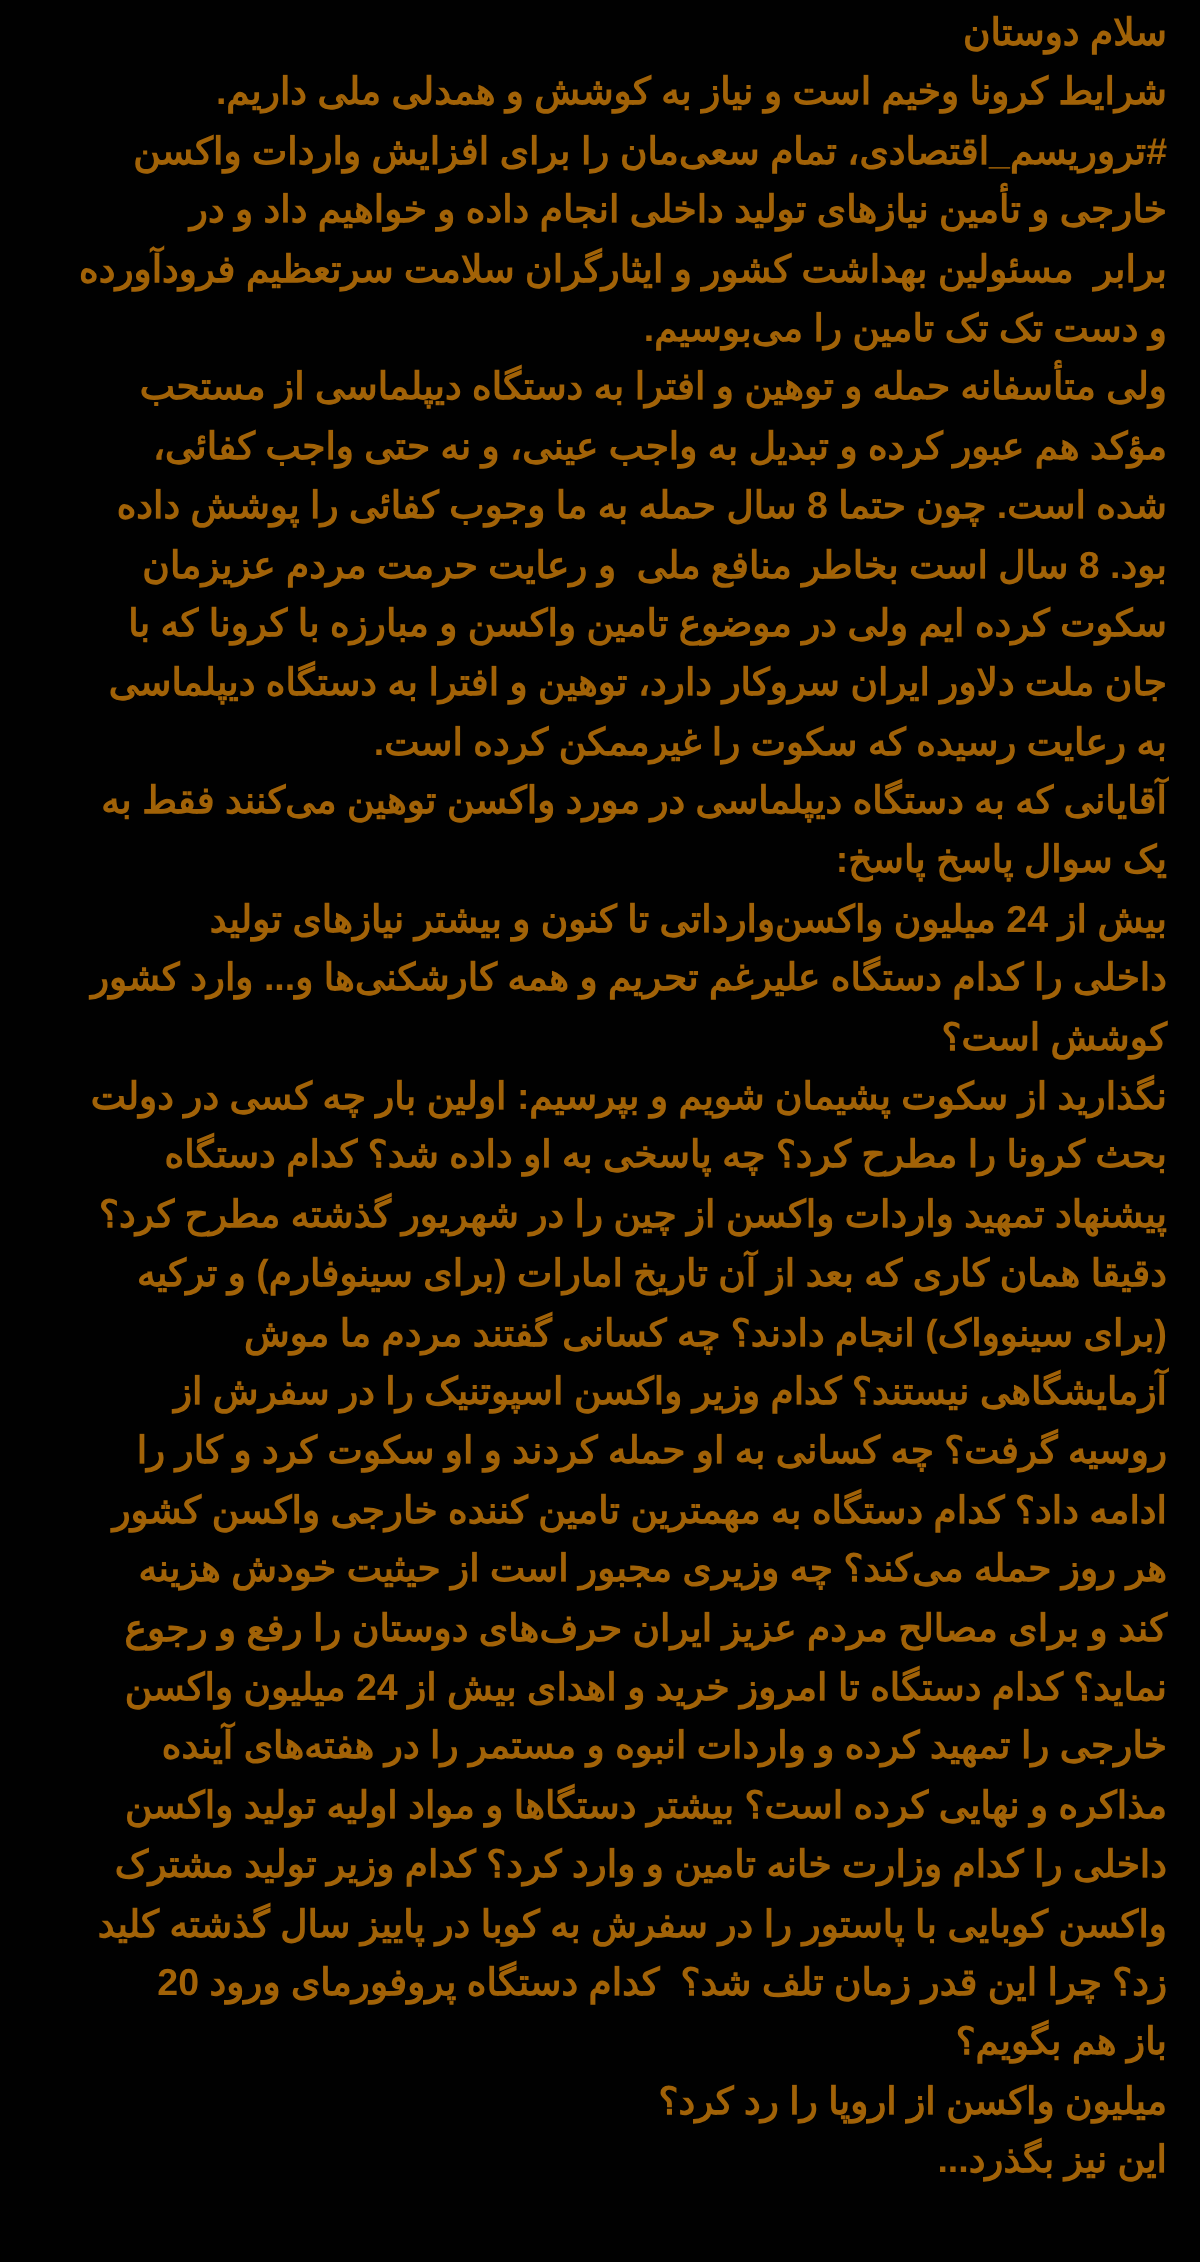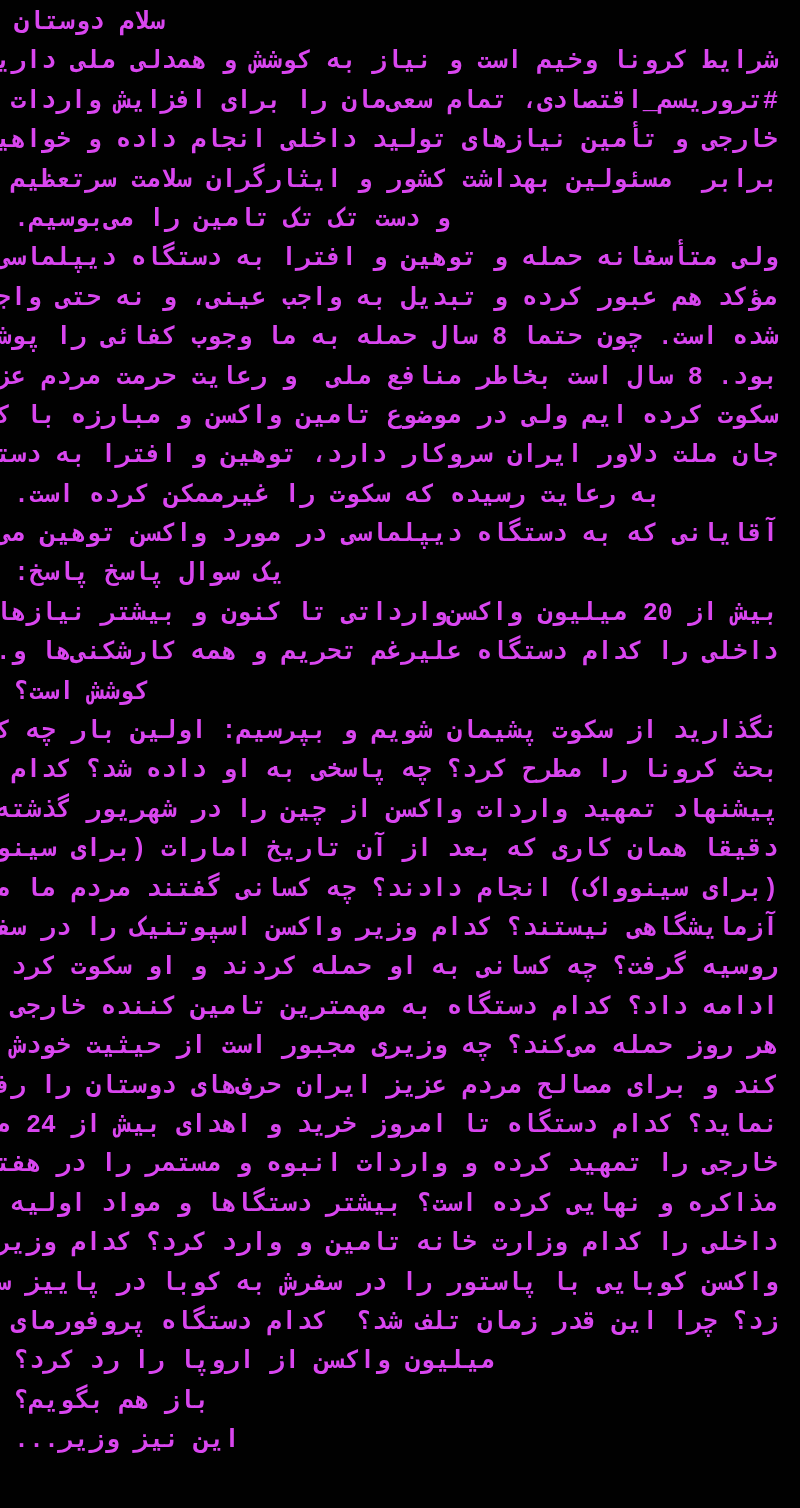--- a/index.html
+++ b/index.html
@@ -14,26 +14,26 @@
   }
   .post-canvas {
     width: 800px;
     height: 1508px;
     background: #010101;
     box-sizing: border-box;
     padding: 3px 22px 0 14px;
     direction: rtl;
   }
   .post-lines {
-    font-family: Liberation Mono, monospace;
+    font-family: Liberation Sans, sans-serif;
     font-weight: bold;
     font-size: 25px;
     line-height: 39.4px;
-    color: #d946ef;
-    text-align: left;
+    color: #a16207;
+    text-align: right;
     direction: rtl;
   }
   .text-line {
     white-space: pre;      
     height: 39.4px;
     overflow: visible;
     letter-spacing: 0.2px;
   }
 </style>
 </head>
@@ -49,36 +49,36 @@
       <div class="text-line">و دست تک تک تامین را می‌بوسیم.</div>
       <div class="text-line">ولی متأسفانه حمله و توهین و افترا به دستگاه دیپلماسی از مستحب</div>
       <div class="text-line">مؤکد هم عبور کرده و تبدیل به واجب عینی، و نه حتی واجب کفائی،</div>
       <div class="text-line">شده است. چون حتما 8 سال حمله به ما وجوب کفائی را پوشش داده</div>
       <div class="text-line">بود. 8 سال است بخاطر منافع ملی  و رعایت حرمت مردم عزیزمان</div>
       <div class="text-line">سکوت کرده ایم ولی در موضوع تامین واکسن و مبارزه با کرونا که با</div>
       <div class="text-line">جان ملت دلاور ایران سروکار دارد، توهین و افترا به دستگاه دیپلماسی</div>
       <div class="text-line">به رعایت رسیده که سکوت را غیرممکن کرده است.</div>
       <div class="text-line">آقایانی که به دستگاه دیپلماسی در مورد واکسن توهین می‌کنند فقط به</div>
       <div class="text-line">یک سوال پاسخ پاسخ:</div>
-      <div class="text-line">بیش از 20 میلیون واکسن‌وارداتی تا کنون و بیشتر نیازهای تولید</div>
+      <div class="text-line">بیش از 24 میلیون واکسن‌وارداتی تا کنون و بیشتر نیازهای تولید</div>
       <div class="text-line">داخلی را کدام دستگاه علیرغم تحریم و همه کارشکنی‌ها و... وارد کشور</div>
       <div class="text-line">کوشش است؟</div>
       <div class="text-line">نگذارید از سکوت پشیمان شویم و بپرسیم: اولین بار چه کسی در دولت</div>
       <div class="text-line">بحث کرونا را مطرح کرد؟ چه پاسخی به او داده شد؟ کدام دستگاه</div>
       <div class="text-line">پیشنهاد تمهید واردات واکسن از چین را در شهریور گذشته مطرح کرد؟</div>
       <div class="text-line">دقیقا همان کاری که بعد از آن تاریخ امارات (برای سینوفارم) و ترکیه</div>
       <div class="text-line">(برای سینوواک) انجام دادند؟ چه کسانی گفتند مردم ما موش</div>
       <div class="text-line">آزمایشگاهی نیستند؟ کدام وزیر واکسن اسپوتنیک را در سفرش از</div>
       <div class="text-line">روسیه گرفت؟ چه کسانی به او حمله کردند و او سکوت کرد و کار را</div>
       <div class="text-line">ادامه داد؟ کدام دستگاه به مهمترین تامین کننده خارجی واکسن کشور</div>
       <div class="text-line">هر روز حمله می‌کند؟ چه وزیری مجبور است از حیثیت خودش هزینه</div>
       <div class="text-line">کند و برای مصالح مردم عزیز ایران حرف‌های دوستان را رفع و رجوع</div>
       <div class="text-line">نماید؟ کدام دستگاه تا امروز خرید و اهدای بیش از 24 میلیون واکسن</div>
       <div class="text-line">خارجی را تمهید کرده و واردات انبوه و مستمر را در هفته‌های آینده</div>
       <div class="text-line">مذاکره و نهایی کرده است؟ بیشتر دستگاها و مواد اولیه تولید واکسن</div>
       <div class="text-line">داخلی را کدام وزارت خانه تامین و وارد کرد؟ کدام وزیر تولید مشترک</div>
       <div class="text-line">واکسن کوبایی با پاستور را در سفرش به کوبا در پاییز سال گذشته کلید</div>
       <div class="text-line">زد؟ چرا این قدر زمان تلف شد؟  کدام دستگاه پروفورمای ورود 20</div>
+      <div class="text-line">باز هم بگویم؟</div>
       <div class="text-line">میلیون واکسن از اروپا را رد کرد؟</div>
-      <div class="text-line">باز هم بگویم؟</div>
-      <div class="text-line">این نیز وزیر...</div>
+      <div class="text-line">این نیز بگذرد...</div>
     </div>
 </div>
 
 </body></html>

